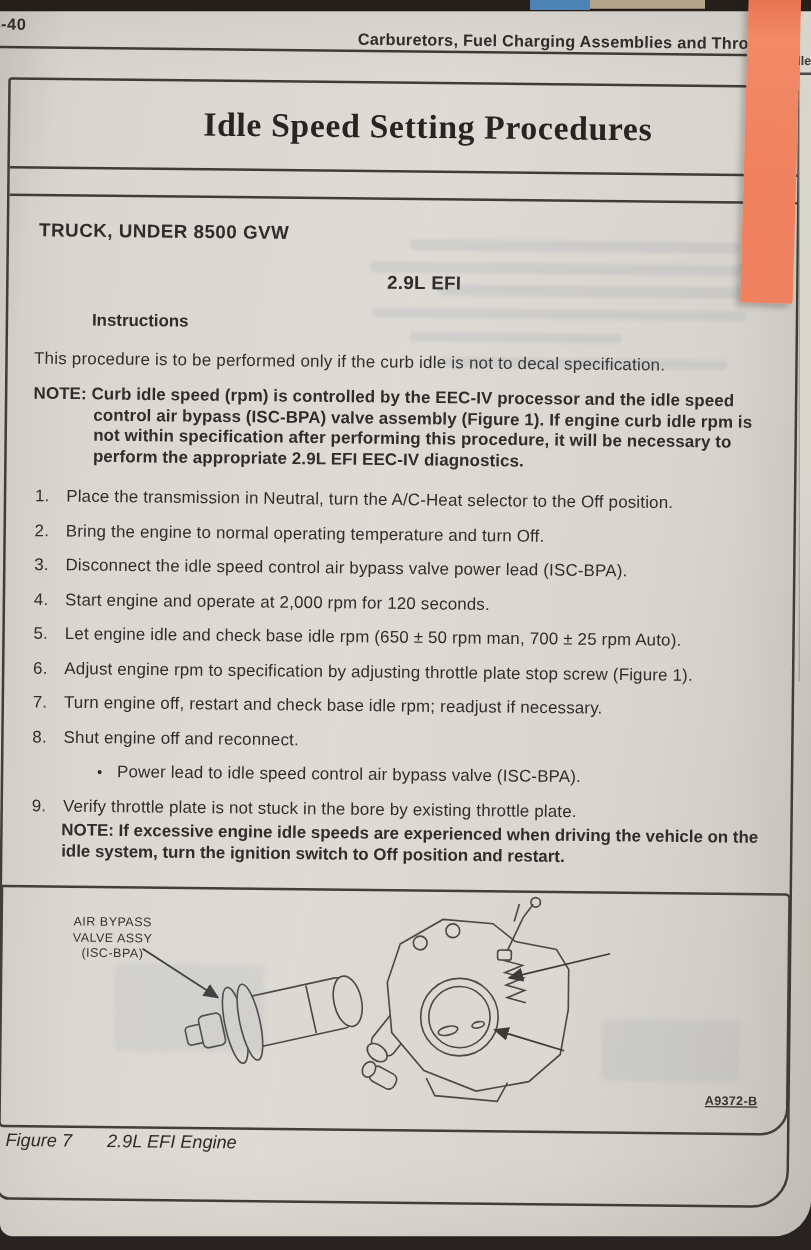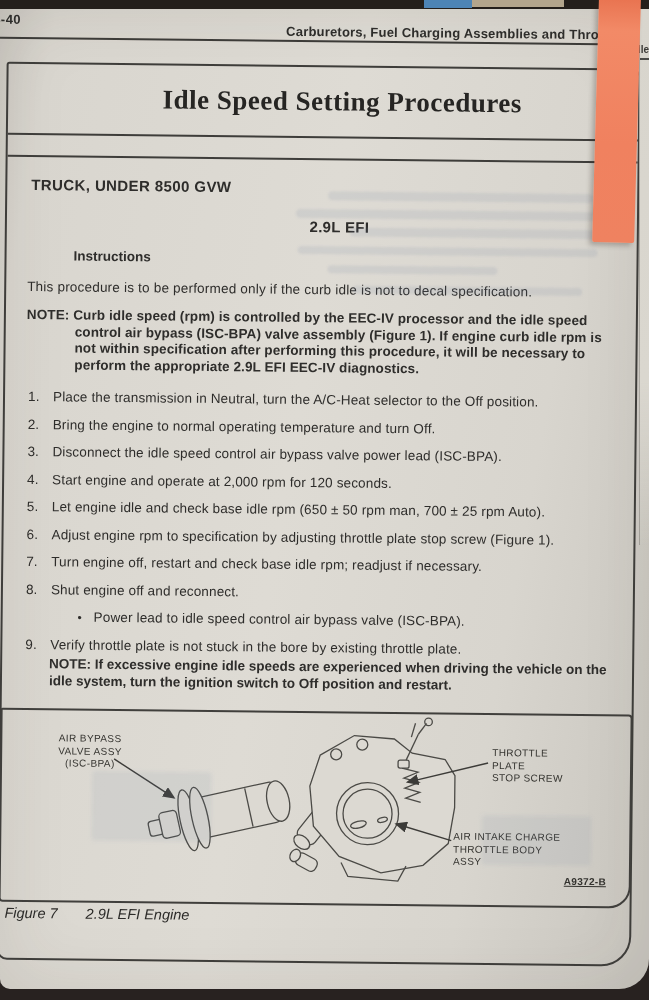--- a/index.html
+++ b/index.html
@@ -224,26 +224,20 @@
       <g stroke="#3c3b38" stroke-width="1.4" fill="none">
         <line x1="112" y1="48" x2="172" y2="86" marker-end="url(#arw)"></line>
         <line x1="486" y1="48" x2="406" y2="68" marker-end="url(#arw)"></line>
         <line x1="450" y1="126" x2="395" y2="110" marker-end="url(#arw)"></line>
       </g>
     </svg>
 
     <div class="fig-label" style="left:56px;top:22px;text-align:center;">AIR BYPASS
 VALVE ASSY
 (ISC-BPA)</div>
-    <div class="fig-label" style="left:490px;top:32px;">THROTTLE
-PLATE
-STOP SCREW</div>
-    <div class="fig-label" style="left:452px;top:116px;">AIR INTAKE CHARGE
-THROTTLE BODY
-ASSY</div>
     <div class="fig-ref">A9372-B</div>
   </div>
 
   <div class="caption">
     <span>Figure 7</span><span class="cap-title">2.9L EFI Engine</span>
   </div>
 
 </div>
 
 <div class="page-edge">

